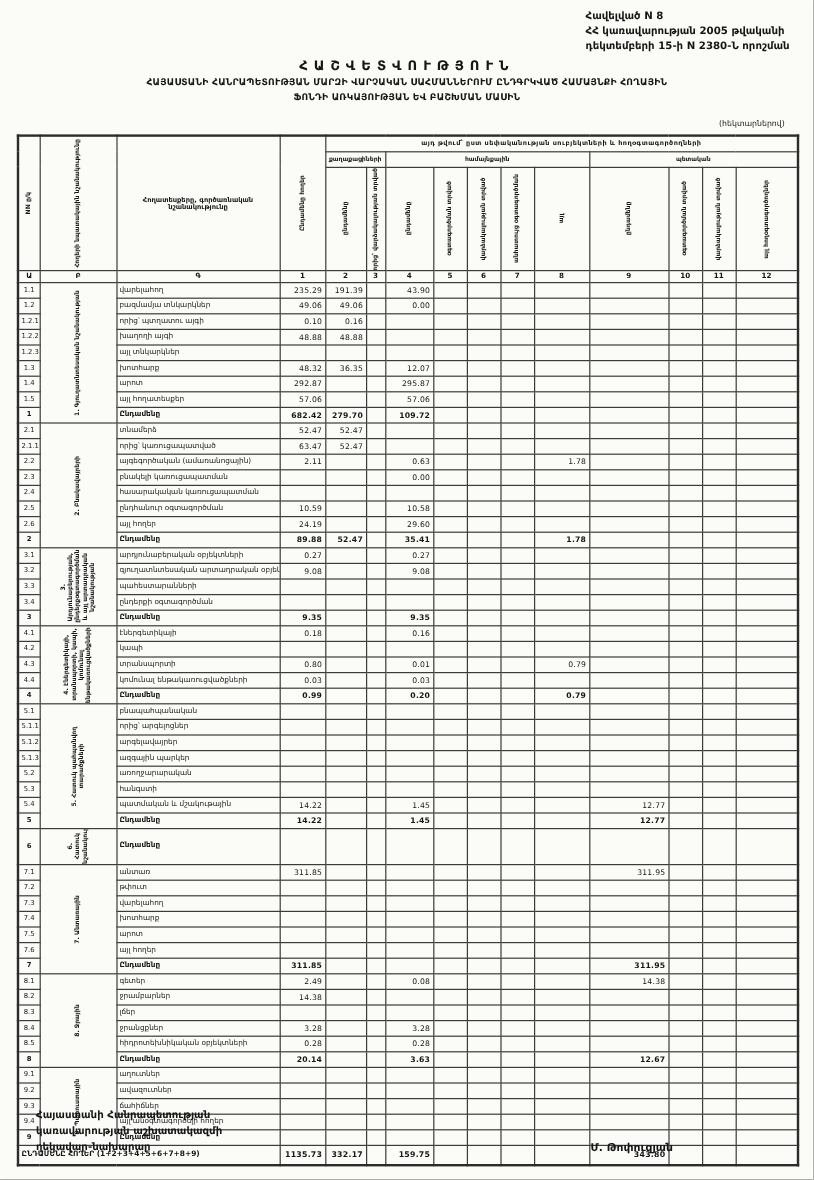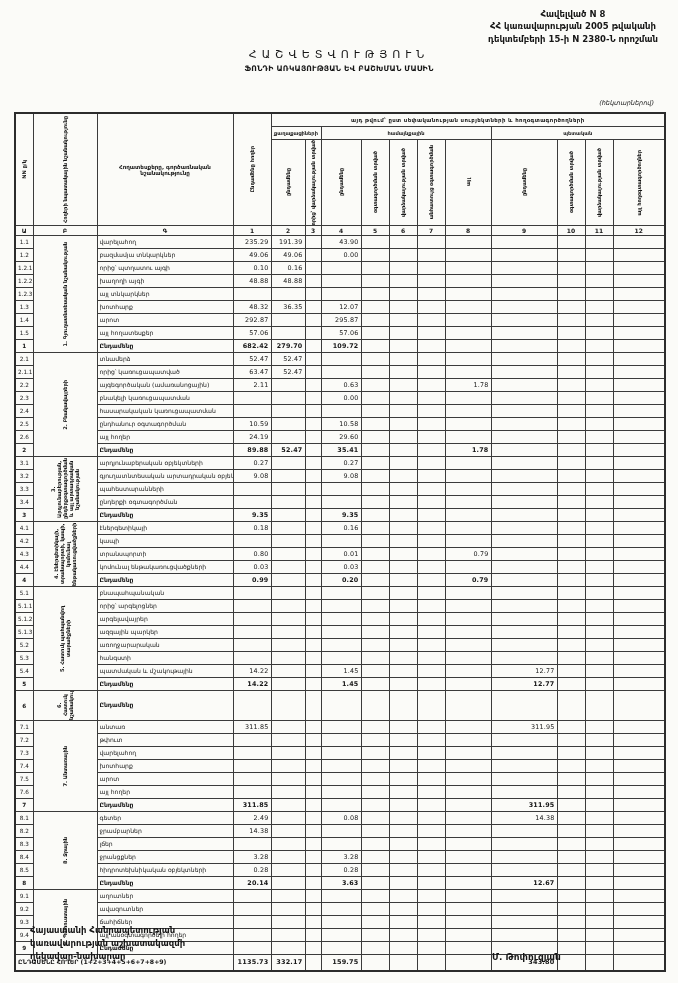--- a/index.html
+++ b/index.html
@@ -3,27 +3,27 @@
 <meta charset="utf-8">
 <style>
   html,body{margin:0;padding:0;background:#888;}
   .page{
     position:relative;width:678px;height:983px;margin:0 auto;
     background:#fbfbf8;color:#161616;
     font-family:"DejaVu Sans",sans-serif;
     box-shadow:0 0 6px rgba(0,0,0,.4);
     overflow:hidden;
   }
-  .appendix{position:absolute;top:8px;right:20px;text-align:center;
+  .appendix{position:absolute;top:8px;right:20px;
     font-size:8.5px;font-weight:bold;line-height:1.45;}
   .title-block{position:absolute;top:48px;left:0;width:100%;text-align:center;}
-  .main-title{font-size:11px;font-weight:normal;letter-spacing:5px;}
+  .main-title{font-size:11px;font-weight:bold;letter-spacing:5px;}
   .subtitle{font-size:7.6px;font-weight:bold;letter-spacing:.2px;margin-top:3px;}
   .date-note{font-size:7.2px;font-weight:bold;margin-top:3px;}
-  .unit-note{position:absolute;top:99px;right:24px;font-size:6.5px;font-style:italic;}
+  .unit-note{position:absolute;top:99px;right:24px;font-size:6.5px;}
   table#report-table{
     position:absolute;top:112px;left:14px;width:650px;
     border-collapse:collapse;table-layout:fixed;
   }
   #report-table th,#report-table td{
     border:1px solid #3b3b3b;padding:0 2px;overflow:hidden;
     vertical-align:middle;background:transparent;
   }
   #report-table{border:2px solid #2c2c2c;}
   thead th{font-weight:bold;font-size:5.1px;text-align:center;padding:1px;}
@@ -54,20 +54,21 @@
 <div class="page">
 
   <div class="appendix">
     <div>Հավելված N 8</div>
     <div>ՀՀ կառավարության 2005 թվականի</div>
     <div>դեկտեմբերի 15-ի N 2380-Ն որոշման</div>
   </div>
 
   <div class="title-block">
     <div class="main-title">ՀԱՇՎԵՏՎՈՒԹՅՈՒՆ</div>
+    <div class="subtitle">ՀԱՅԱՍՏԱՆԻ ՀԱՆՐԱՊԵՏՈՒԹՅԱՆ ՄԱՐԶԻ ՎԱՐՉԱԿԱՆ ՍԱՀՄԱՆՆԵՐՈՒՄ ԸՆԴԳՐԿՎԱԾ ՀԱՄԱՅՆՔԻ ՀՈՂԱՅԻՆ</div>
     <div class="subtitle">ՖՈՆԴԻ ԱՌԿԱՅՈՒԹՅԱՆ ԵՎ ԲԱՇԽՄԱՆ ՄԱՍԻՆ</div>
   </div>
 
   <div class="unit-note">(հեկտարներով)</div>
 
   <table id="report-table">
       <colgroup>
         <col style="width: 18px;">
         <col style="width: 64px;">
         <col style="width: 136px;">

